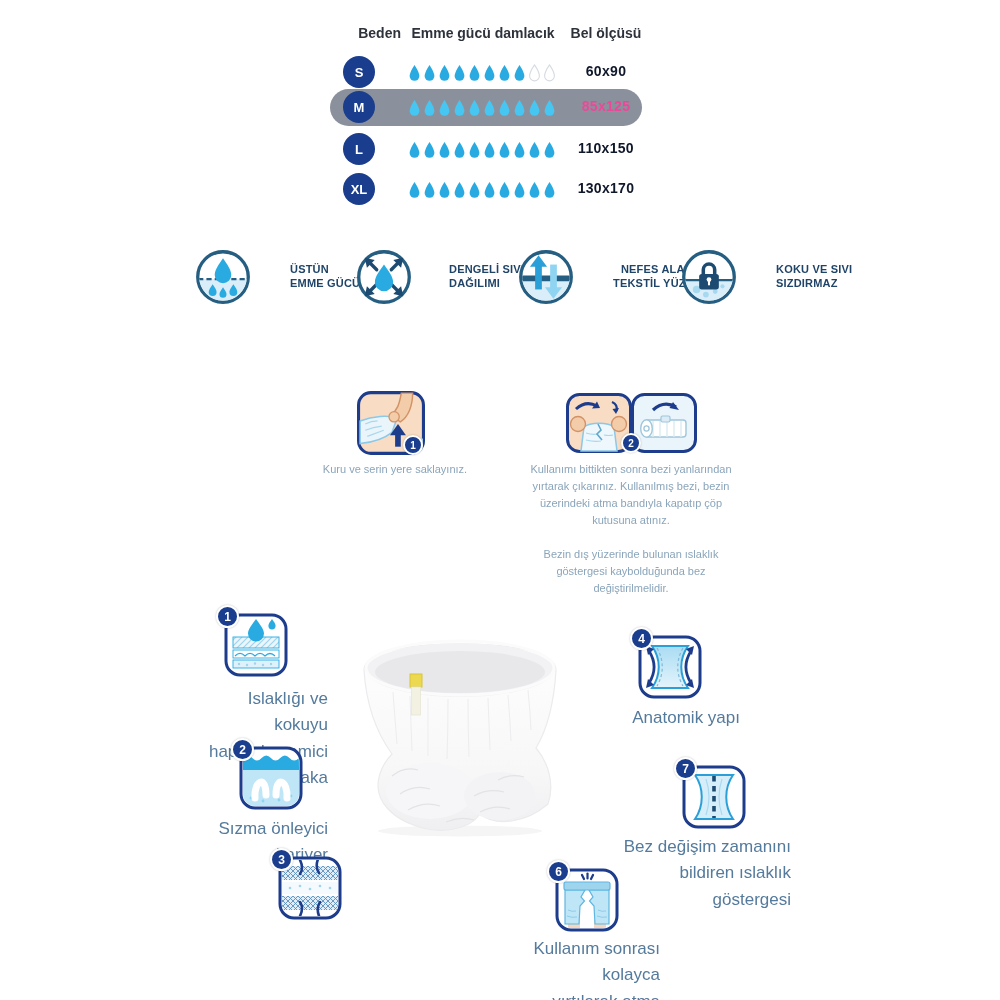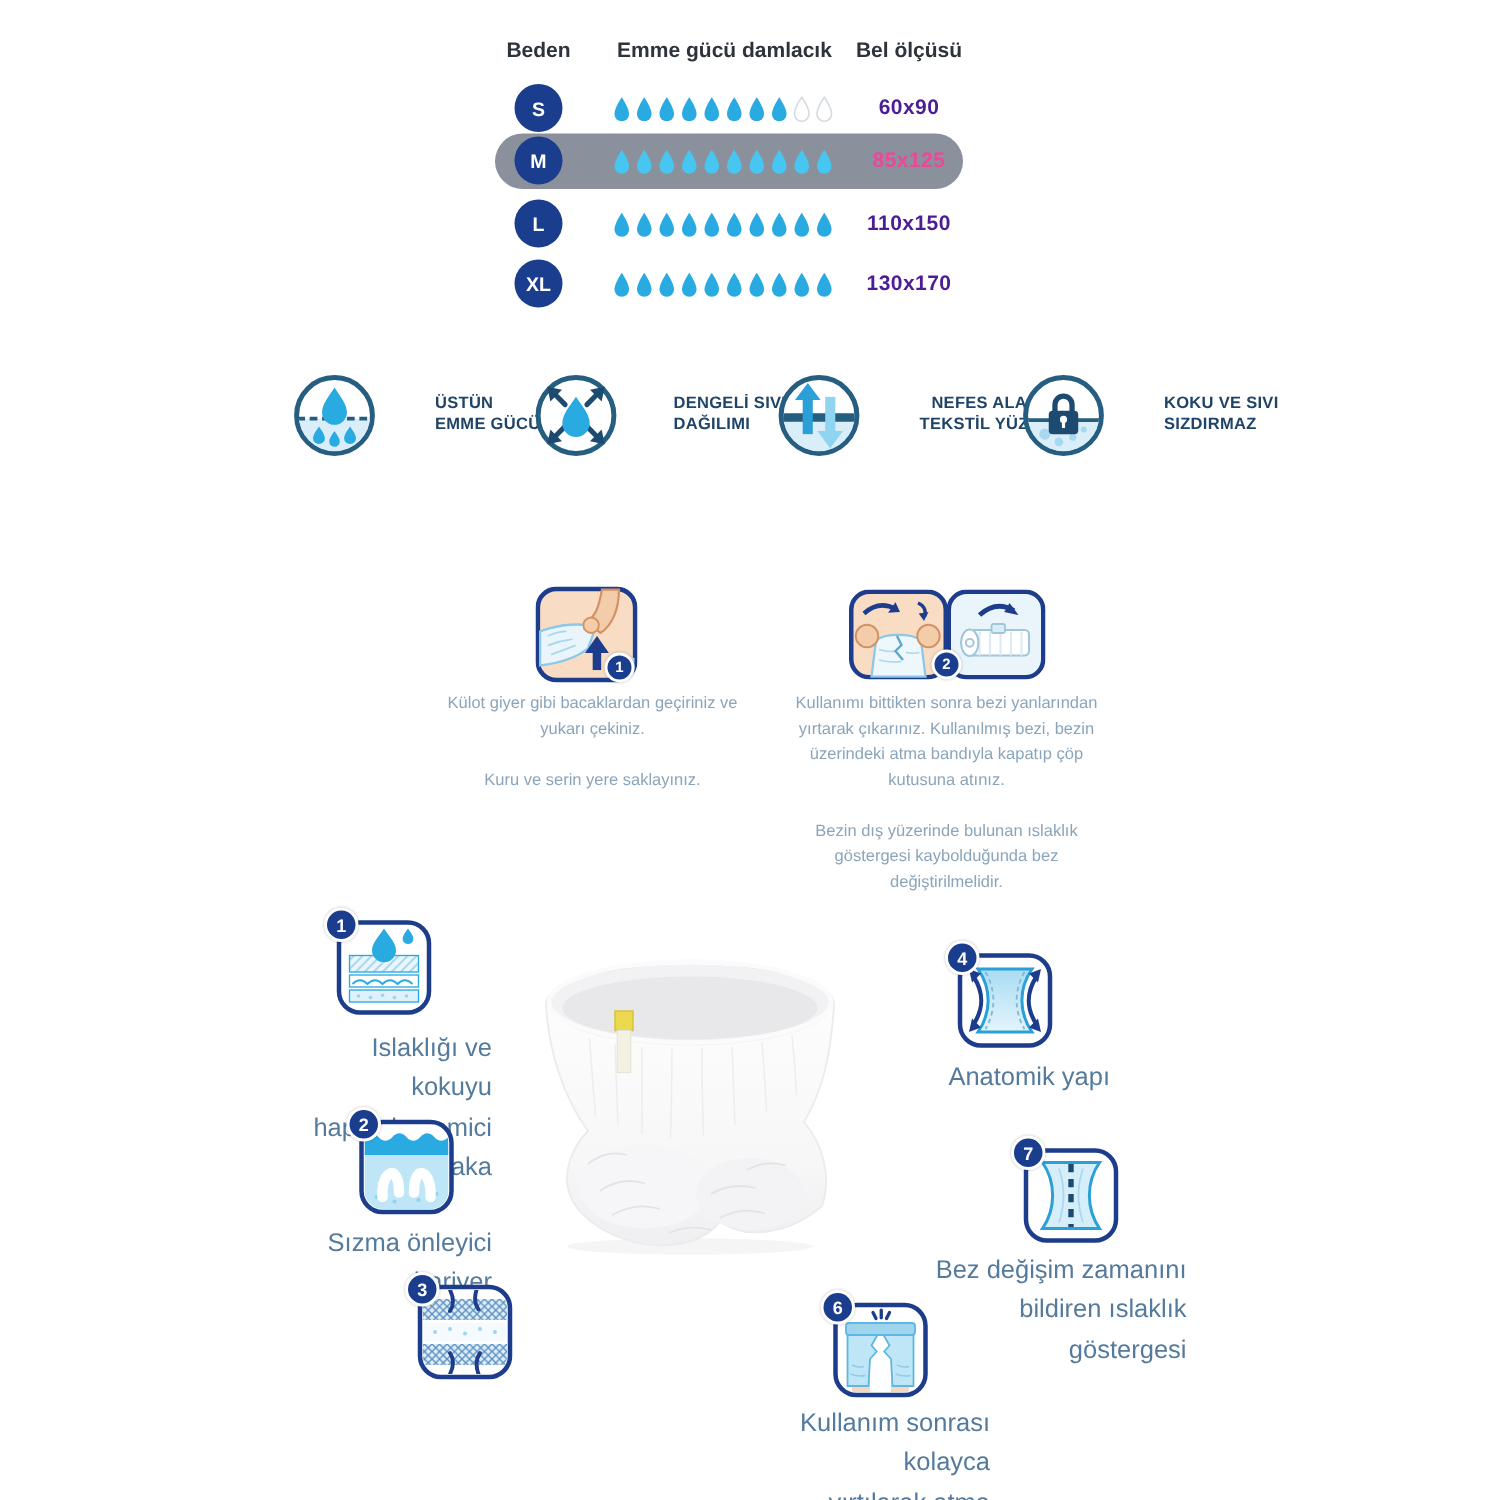--- a/index.html
+++ b/index.html
@@ -14,21 +14,21 @@
   .size-row{left:0;top:0;width:1000px;height:34px;}
   .size-badge{position:absolute;left:343px;top:0;width:32px;height:32px;border-radius:50%;
               background:#1a3d8d;color:#fff;font-weight:700;font-size:13px;
               display:flex;align-items:center;justify-content:center;}
   .drops{position:absolute;left:408px;top:5px;height:24px;display:flex;gap:2px;align-items:center;}
   .drop{width:13px;height:20px;display:block;}
   .drop.filled path{fill:#29abe2;}
   .drop.empty path{fill:#ffffff;stroke:#d6dbe0;stroke-width:2;}
   .row-hi .drop.filled path{fill:#47c6f2;}
   .waist{position:absolute;left:556px;top:7px;width:100px;text-align:center;
-         font-size:14px;font-weight:700;color:#4c1d95;letter-spacing:.3px;}
+         font-size:14px;font-weight:700;color:#0f172a;letter-spacing:.3px;}
   .row-hi .waist{color:#ec4899;}
 
   
   .fcirc{width:58px;height:58px;display:block;}
   .flabel{font-size:11px;font-weight:700;color:#1f4468;line-height:1.3;letter-spacing:.2px;margin-left:32px;}
 
   
   .usage-title{left:380px;top:345px;width:240px;text-align:center;
                font-size:15px;font-weight:700;color:#4a7290;}
   .step-img{display:block;}
@@ -42,21 +42,21 @@
 
   
   .bicon{width:64px;height:64px;display:block;}
   .caption{font-size:17px;line-height:1.55;color:#547a9c;text-align:right;}
 </style>
 </head>
 <body>
 
 <div class="canvas">
 
-  <div class="abs tbl-head" style="left:317px;top:25px;width:84px;">Beden</div>
+  <div class="abs tbl-head" style="left:317px;top:25px;width:84px;text-align:right;">Beden</div>
   <div class="abs tbl-head" style="left:398px;top:25px;width:170px;">Emme gücü damlacık</div>
   <div class="abs tbl-head" style="left:556px;top:25px;width:100px;">Bel ölçüsü</div>
 
   <div class="abs hl-pill"></div>
 
   <div class="abs size-row" style="top:56px;">
     <div class="size-badge">
         <span>S</span>
       </div>
     <div class="drops">
@@ -336,22 +336,20 @@
     </g>
     <rect x="30" y="23" width="9" height="6" rx="1.5" fill="#dcecf6" stroke="#9fc6da" stroke-width="1.2"></rect>
     <ellipse cx="15.5" cy="35.5" rx="5.8" ry="8.8" fill="#fff" stroke="#9fc6da" stroke-width="1.4"></ellipse>
     <circle cx="15.5" cy="35.5" r="2.6" fill="none" stroke="#9fc6da" stroke-width="1.3"></circle>
     <path d="M22 17 Q33 7 45 14" fill="none" stroke="#1d3d8c" stroke-width="3.2"></path>
     <path d="M48 17 L42 9 L38.5 15 Z" fill="#1d3d8c"></path>
   </svg>
   <div class="abs badge sm" style="left:621px;top:433px;">2</div>
 
   <div class="abs step-text" style="left:275px;top:461px;width:240px;">
-    <p class="pre">Külot giyer gibi bacaklardan geçiriniz ve
-yukarı çekiniz.</p>
     <p class="pre">Kuru ve serin yere saklayınız.</p>
   </div>
   <div class="abs step-text" style="left:516px;top:461px;width:230px;">
     <p class="pre">Kullanımı bittikten sonra bezi yanlarından
 yırtarak çıkarınız. Kullanılmış bezi, bezin
 üzerindeki atma bandıyla kapatıp çöp
 kutusuna atınız.</p>
     <p class="pre">Bezin dış yüzerinde bulunan ıslaklık
 göstergesi kaybolduğunda bez
 değiştirilmelidir.</p>

